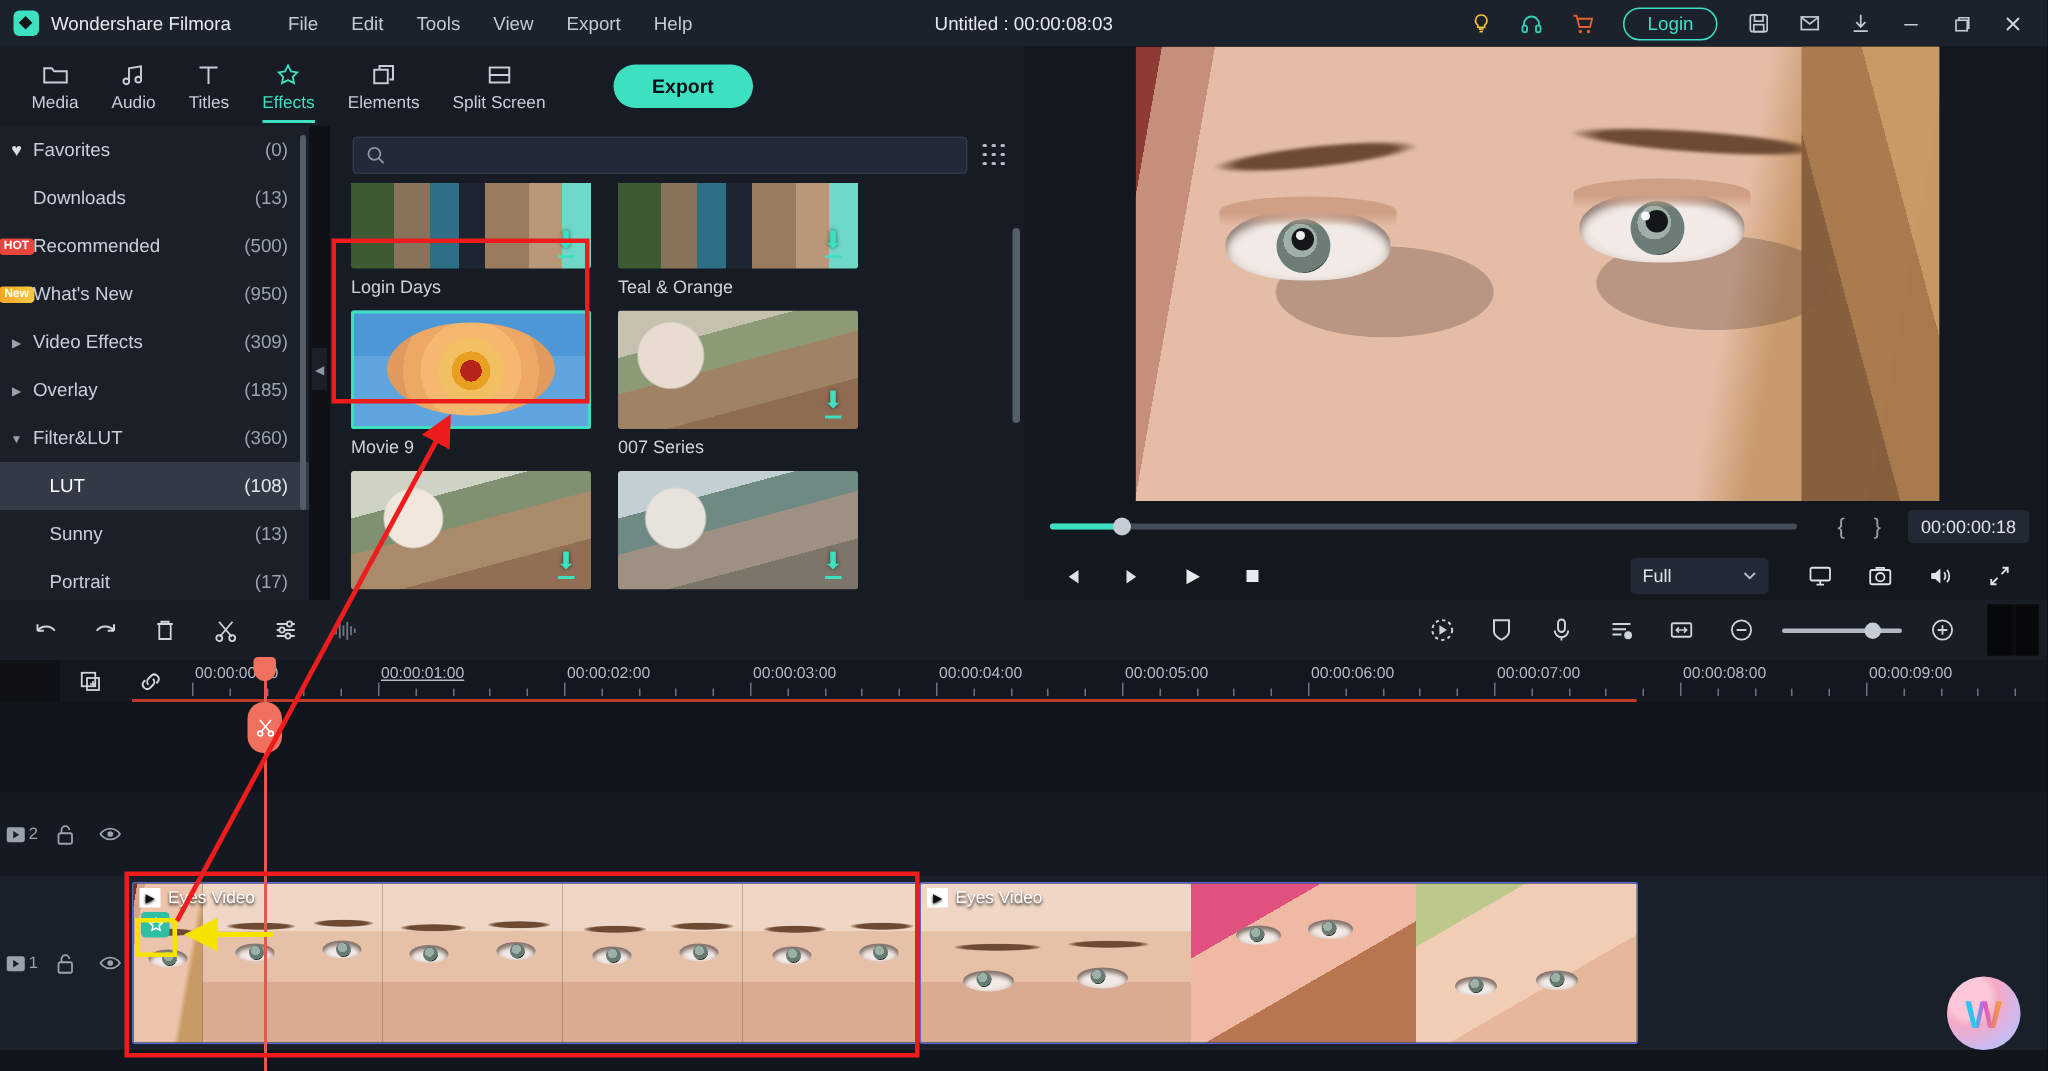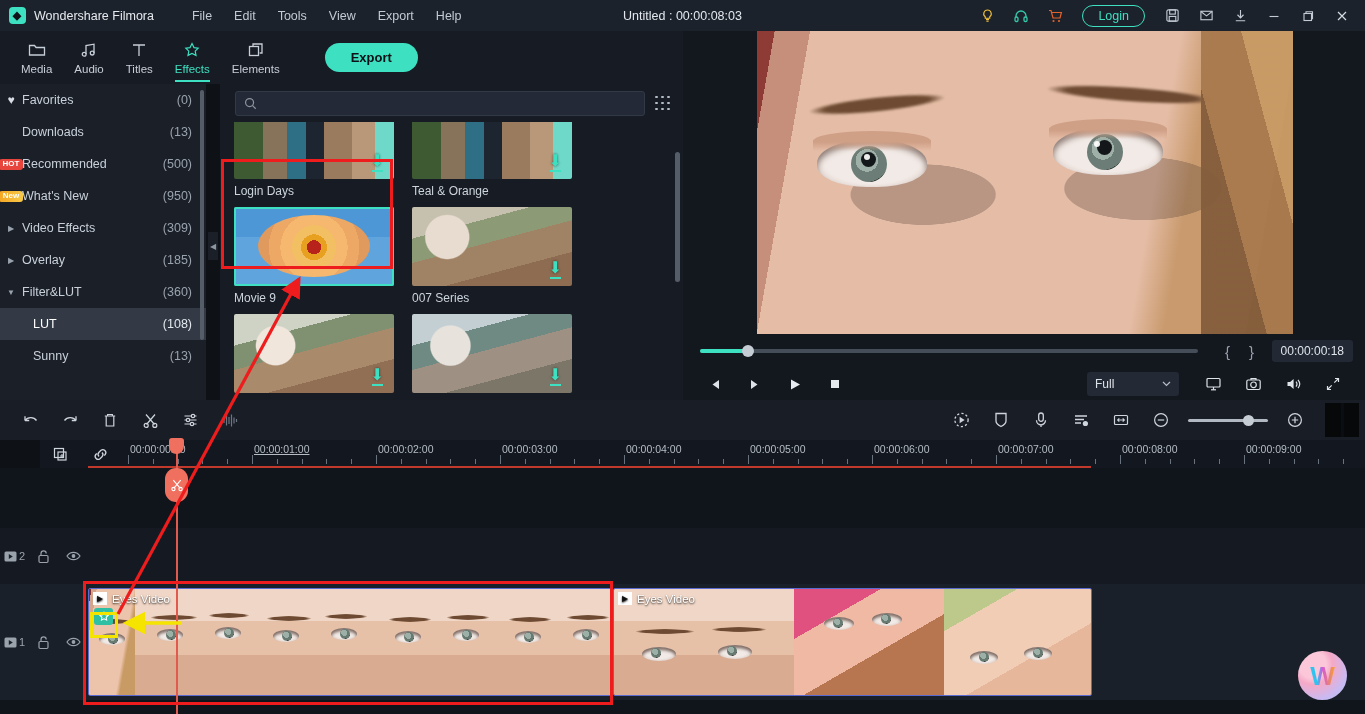--- a/index.html
+++ b/index.html
@@ -487,20 +487,29 @@
     </div>
     <div class="ttab">
       <div class="ic">
         <svg width="18" height="16" viewBox="0 0 18 16">
             <rect x="2.5" y="4.5" width="9" height="9" fill="none" stroke="currentColor" stroke-width="1.3"></rect>
             <path d="M6 4.5V2h9v9h-2.3" fill="none" stroke="currentColor" stroke-width="1.3"></path>
           </svg>
       </div>
       <div>Elements</div>
     </div>
+    <div class="ttab">
+      <div class="ic">
+        <svg width="18" height="16" viewBox="0 0 18 16">
+            <rect x="2.5" y="3" width="13" height="10" fill="none" stroke="currentColor" stroke-width="1.3"></rect>
+            <path d="M2.5 8h13" stroke="currentColor" stroke-width="1.3"></path>
+          </svg>
+      </div>
+      <div>Split Screen</div>
+    </div>
     <div class="export-btn">Export</div>
   </div>
 
   <div class="leftpanel">
     <div class="cat">
       <div class="bullet heart">♥</div>
       <div class="lbl">Favorites</div>
       <div class="cnt">(0)</div>
     </div>
     <div class="cat">
@@ -537,20 +546,24 @@
       <div class="lbl">Filter&amp;LUT</div>
       <div class="cnt">(360)</div>
     </div>
     <div class="cat sub sel">
       <div class="lbl">LUT</div>
       <div class="cnt">(108)</div>
     </div>
     <div class="cat sub">
       <div class="lbl">Sunny</div>
       <div class="cnt">(13)</div>
+    </div>
+    <div class="cat sub">
+      <div class="lbl">Portrait</div>
+      <div class="cnt">(17)</div>
     </div>
   </div>
   <div class="panel-scrollbar"></div>
   <div class="collapse-handle">◀</div>
 
   <div class="effects">
     <div class="searchrow">
       <div class="searchbox">
         <span>
           <svg width="13" height="13" viewBox="0 0 14 14">

